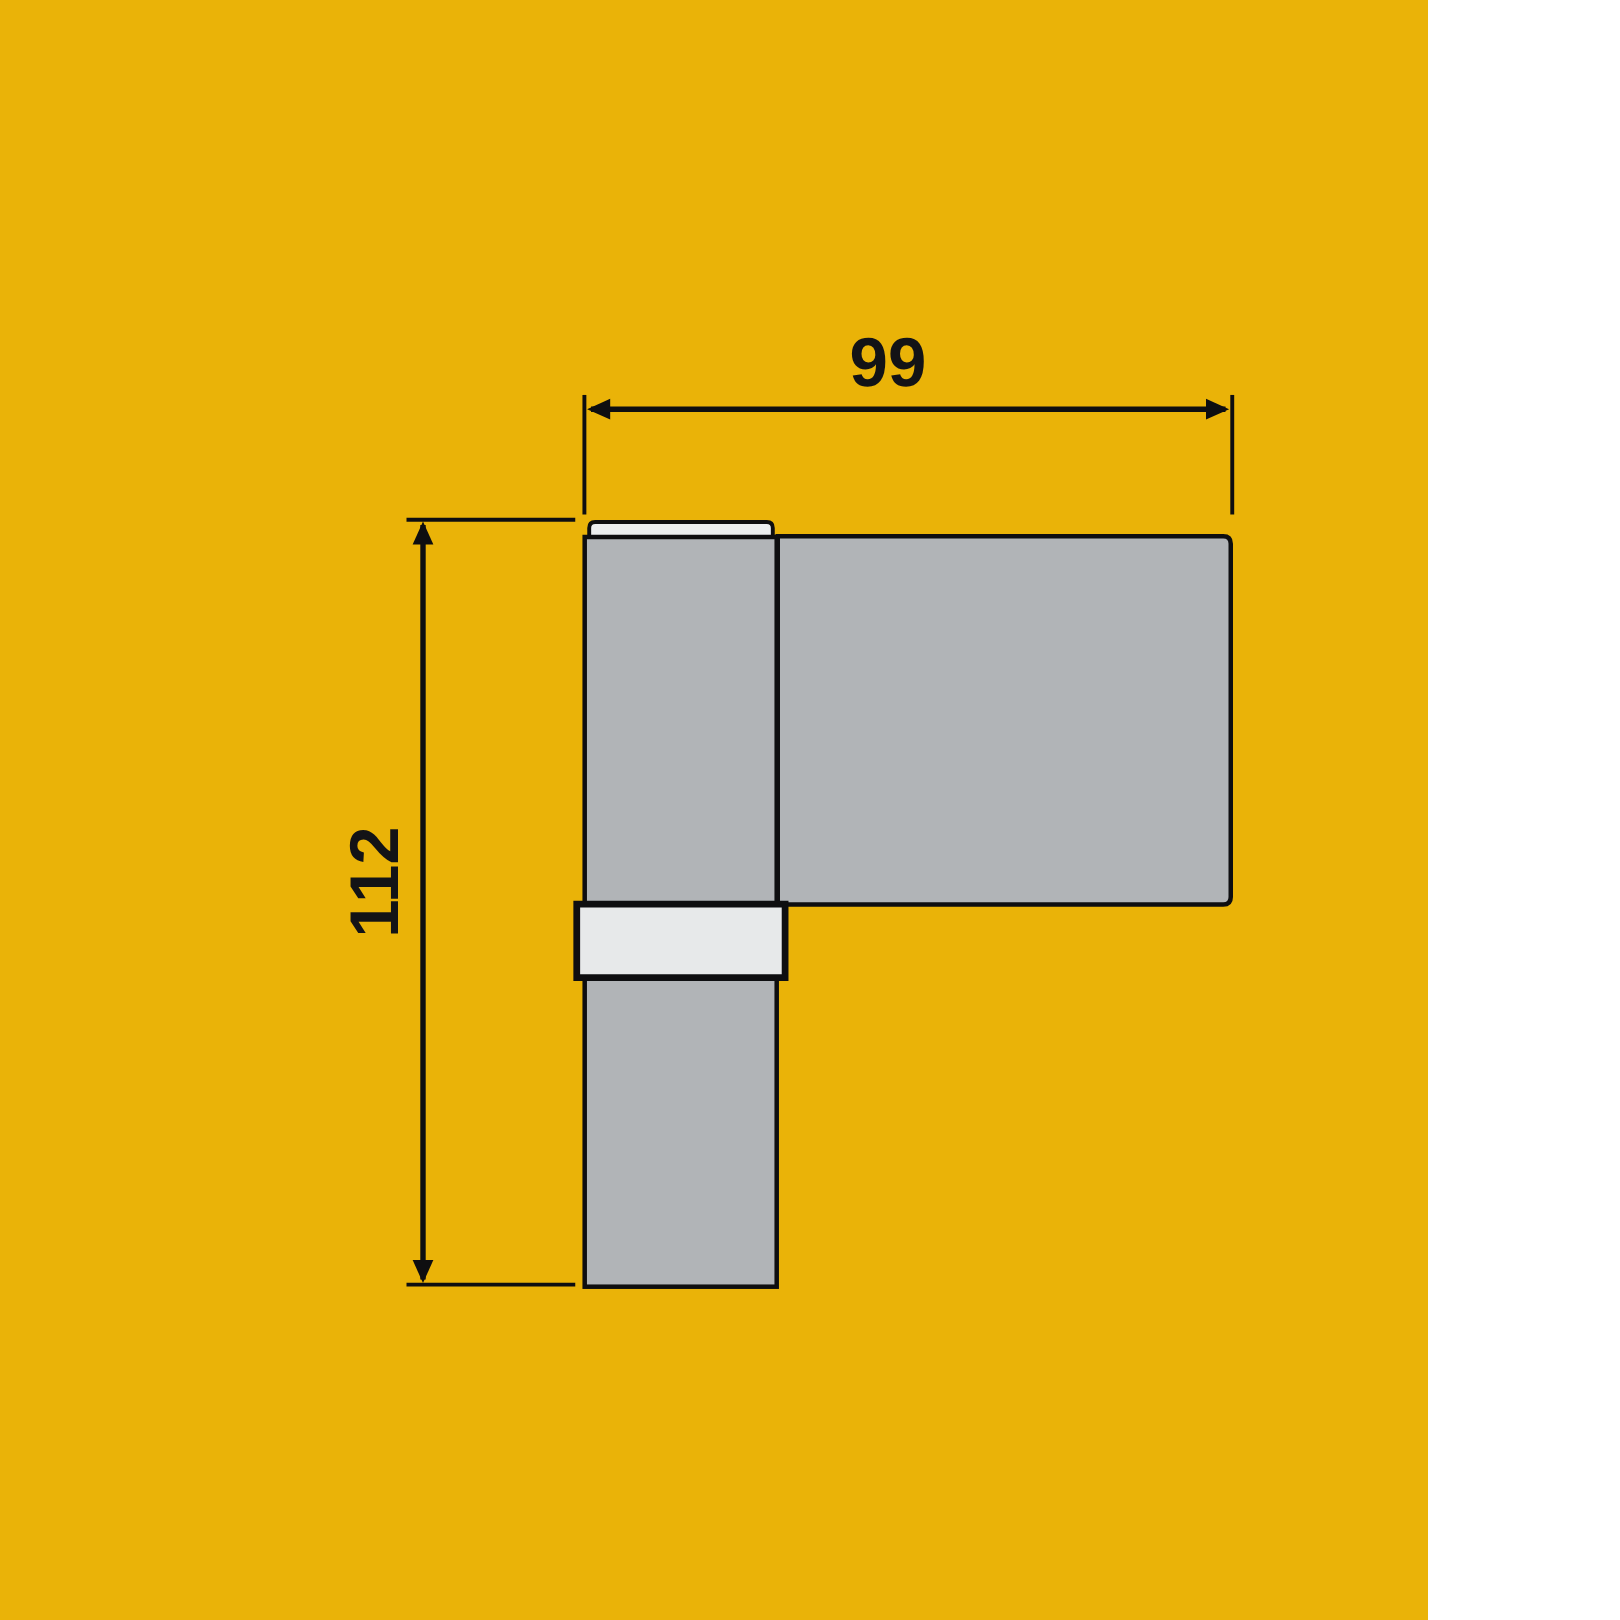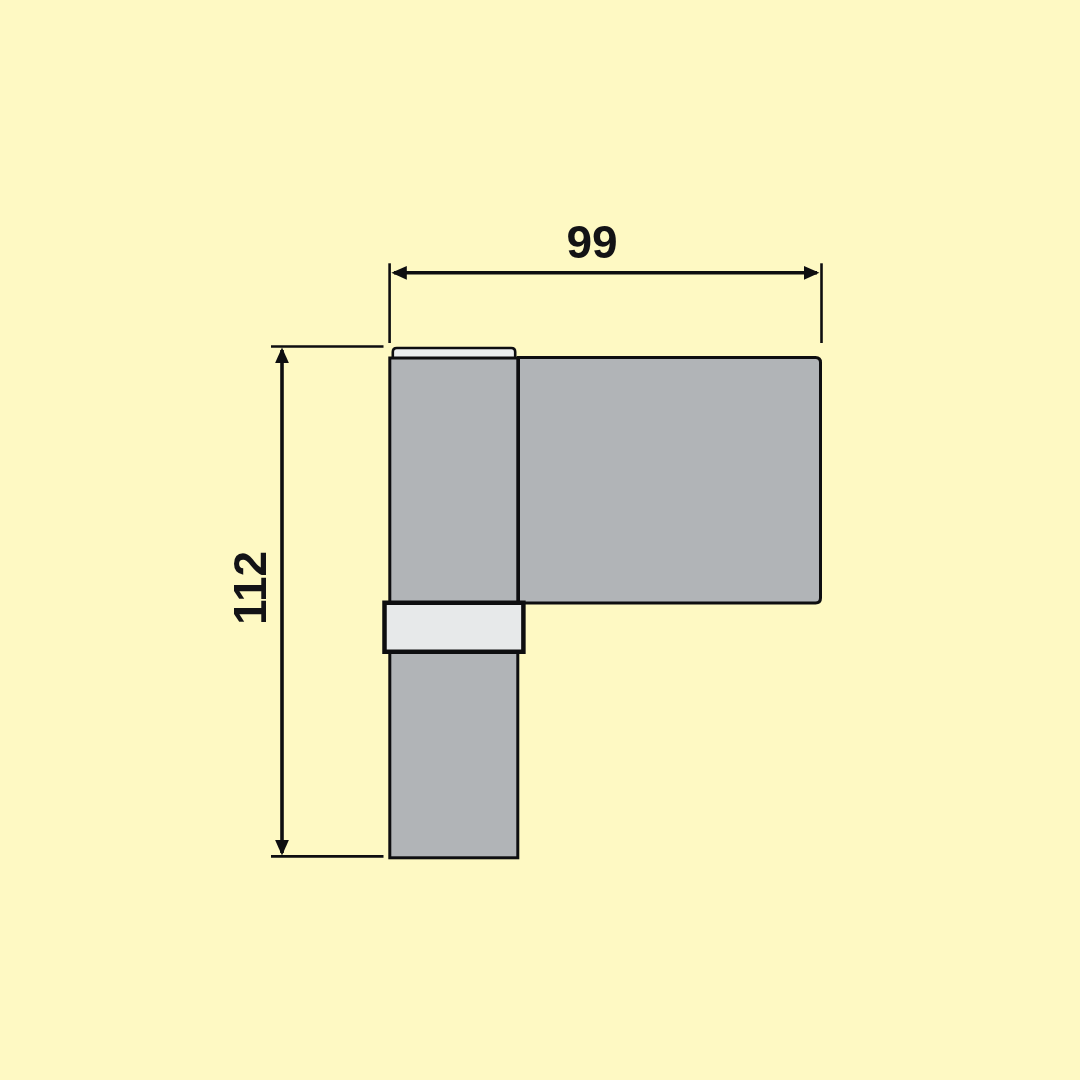--- a/index.html
+++ b/index.html
@@ -1,16 +1,16 @@
 <!DOCTYPE html>
 <html><head>
 <meta charset="utf-8">
 <style>
   html,body{margin:0;padding:0;background:#ffffff;}
-  .page{position:relative;width:1080px;height:1080px;background:#fef9c3;overflow:hidden;}
+  .page{position:relative;width:952px;height:1080px;background:#eab308;overflow:hidden;}
   svg text{font-family:"Liberation Sans",sans-serif;font-weight:bold;fill:#131316;}
 </style>
 </head>
 <body>
 <div class="page">
 <svg width="1080" height="1080" viewBox="0 0 1080 1080" xmlns="http://www.w3.org/2000/svg">
 
   <path d="M 392.8 364 L 392.8 352 Q 392.8 348 396.8 348 L 511.2 348 Q 515.2 348 515.2 352 L 515.2 364 Z" fill="#eceeef" stroke="#0e0e10" stroke-width="2.6"></path>
 
   <rect x="389.8" y="358" width="128" height="499.8" fill="#b1b4b7" stroke="#0e0e10" stroke-width="3"></rect>

